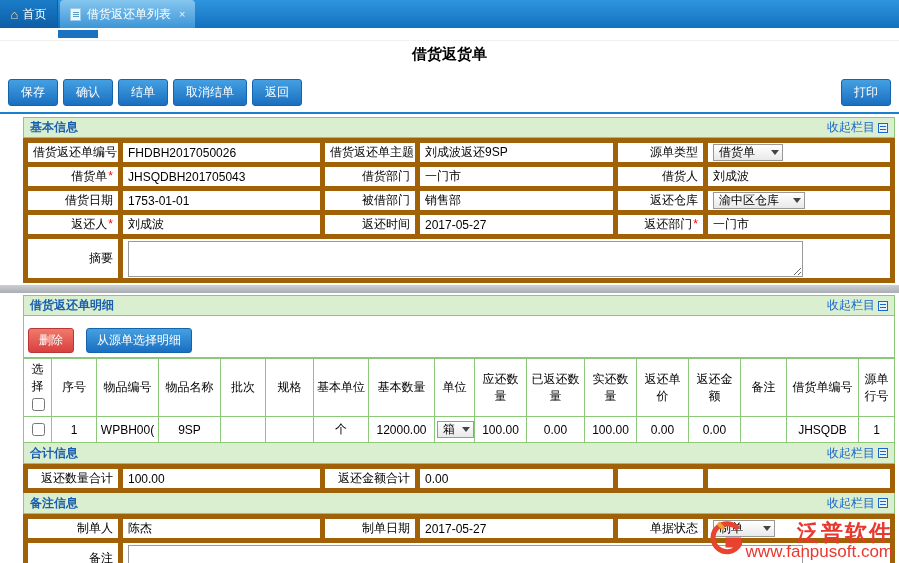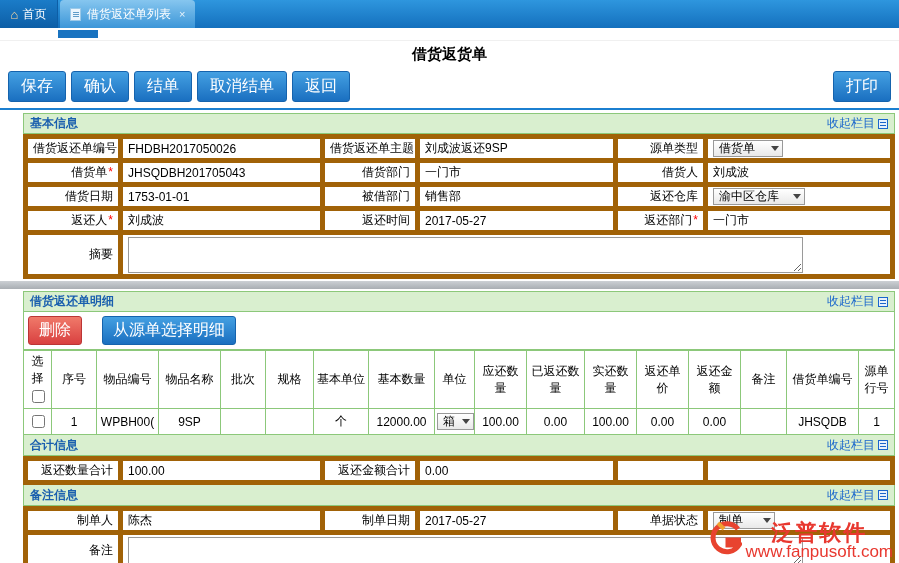--- a/index.html
+++ b/index.html
@@ -32,22 +32,23 @@
   .tab-close { font-size:11px; color:#e8f4fc; margin-left:2px; cursor:pointer; }
   .substrip { height:13px; background:#fff; position:relative; border-bottom:1px solid #f0f0f0;}
   .substrip .indicator { position:absolute; left:58px; top:2px; width:40px; height:8px;
     background:#1973c0; }
   
   .page-title { text-align:center; font-size:15px; font-weight:bold; padding:4px 0 3px;font-family:Liberation Mono, monospace; }
   .toolbar { display:flex; gap:5px; padding:4px 8px 6px; border-bottom:2px solid #1b7fd0;
     align-items:center; }
   .btn {
     background:linear-gradient(#44a0e2,#1a6fc0); color:#fff; border:1px solid #1563ad;
-    border-radius:3px; padding:4px 12px; font-size:16px; cursor:pointer;
+    border-radius:3px; padding:4px 12px; font-size:12px; cursor:pointer;
     font-family:inherit;
+    margin-top:8px;
   }
   .btn-print { margin-left:auto; }
   .btn-danger { background:linear-gradient(#f07a6a,#d94040); border-color:#bb3535;
     padding:3px 10px; }
   .btn-small { padding:3px 10px; }
   
   .panel { margin:0 4px;padding-left:19px; }
   .section-header {
     background:#d9efcf; border:1px solid #8cc87a; color:#1a5fae; font-weight:bold;
     padding:3px 6px; display:flex; justify-content:space-between; align-items:center;
@@ -68,30 +69,30 @@
   .req { color:#ff0000; margin-left:1px; }
   .selbox { display:inline-flex; align-items:center; justify-content:space-between;
     border:1px solid #999; background:linear-gradient(#fff,#e9e9e9); height:17px;
     padding:0 3px 0 5px; cursor:pointer; vertical-align:middle; }
   .selbox .arrow { width:0; height:0; border-left:4px solid transparent;
     border-right:4px solid transparent; border-top:5px solid #444; margin-left:7px; }
   textarea.box { border:1px solid #9a9a9a; font:inherit; resize:both; display:block; }
   .splitter { height:8px; background:linear-gradient(#ccd0d4,#a9aeb3); margin:2px 0; }
   
   .detail-btnrow { border:1px solid #8cc87a; border-top:none; padding:4px 4px;
-    display:flex; gap:20px; background:#fff; }
+    display:flex; gap:12px; background:#fff; }
   table.grid { width:100%; border-collapse:collapse; table-layout:fixed; }
   table.grid th, table.grid td { border:1px solid #8cc87a; padding:2px 2px;
     text-align:center; font-weight:normal; overflow:hidden; background:#fff; }
   table.grid th { height:38px; vertical-align:middle; word-break:break-all; }
   table.grid td { height:26px; white-space:nowrap; }
   
   .logo { position:absolute; right:6px; bottom:4px; display:flex; align-items:center;
     gap:4px; pointer-events:none; }
-  .logo-texts { display:flex; flex-direction:column; align-items:center; }
+  .logo-texts { display:flex; flex-direction:column; align-items:flex-end; }
   .logo-name { color:#e8382f; font-size:22px; font-weight:bold; line-height:24px;
     letter-spacing:2px; }
   .logo-url { color:#e8382f; font-size:17px; line-height:14px; }
 </style>
 </head>
 <body>
 
 <div class="tabbar">
   <div class="tab-home">
     <span class="home-glyph">⌂</span>

